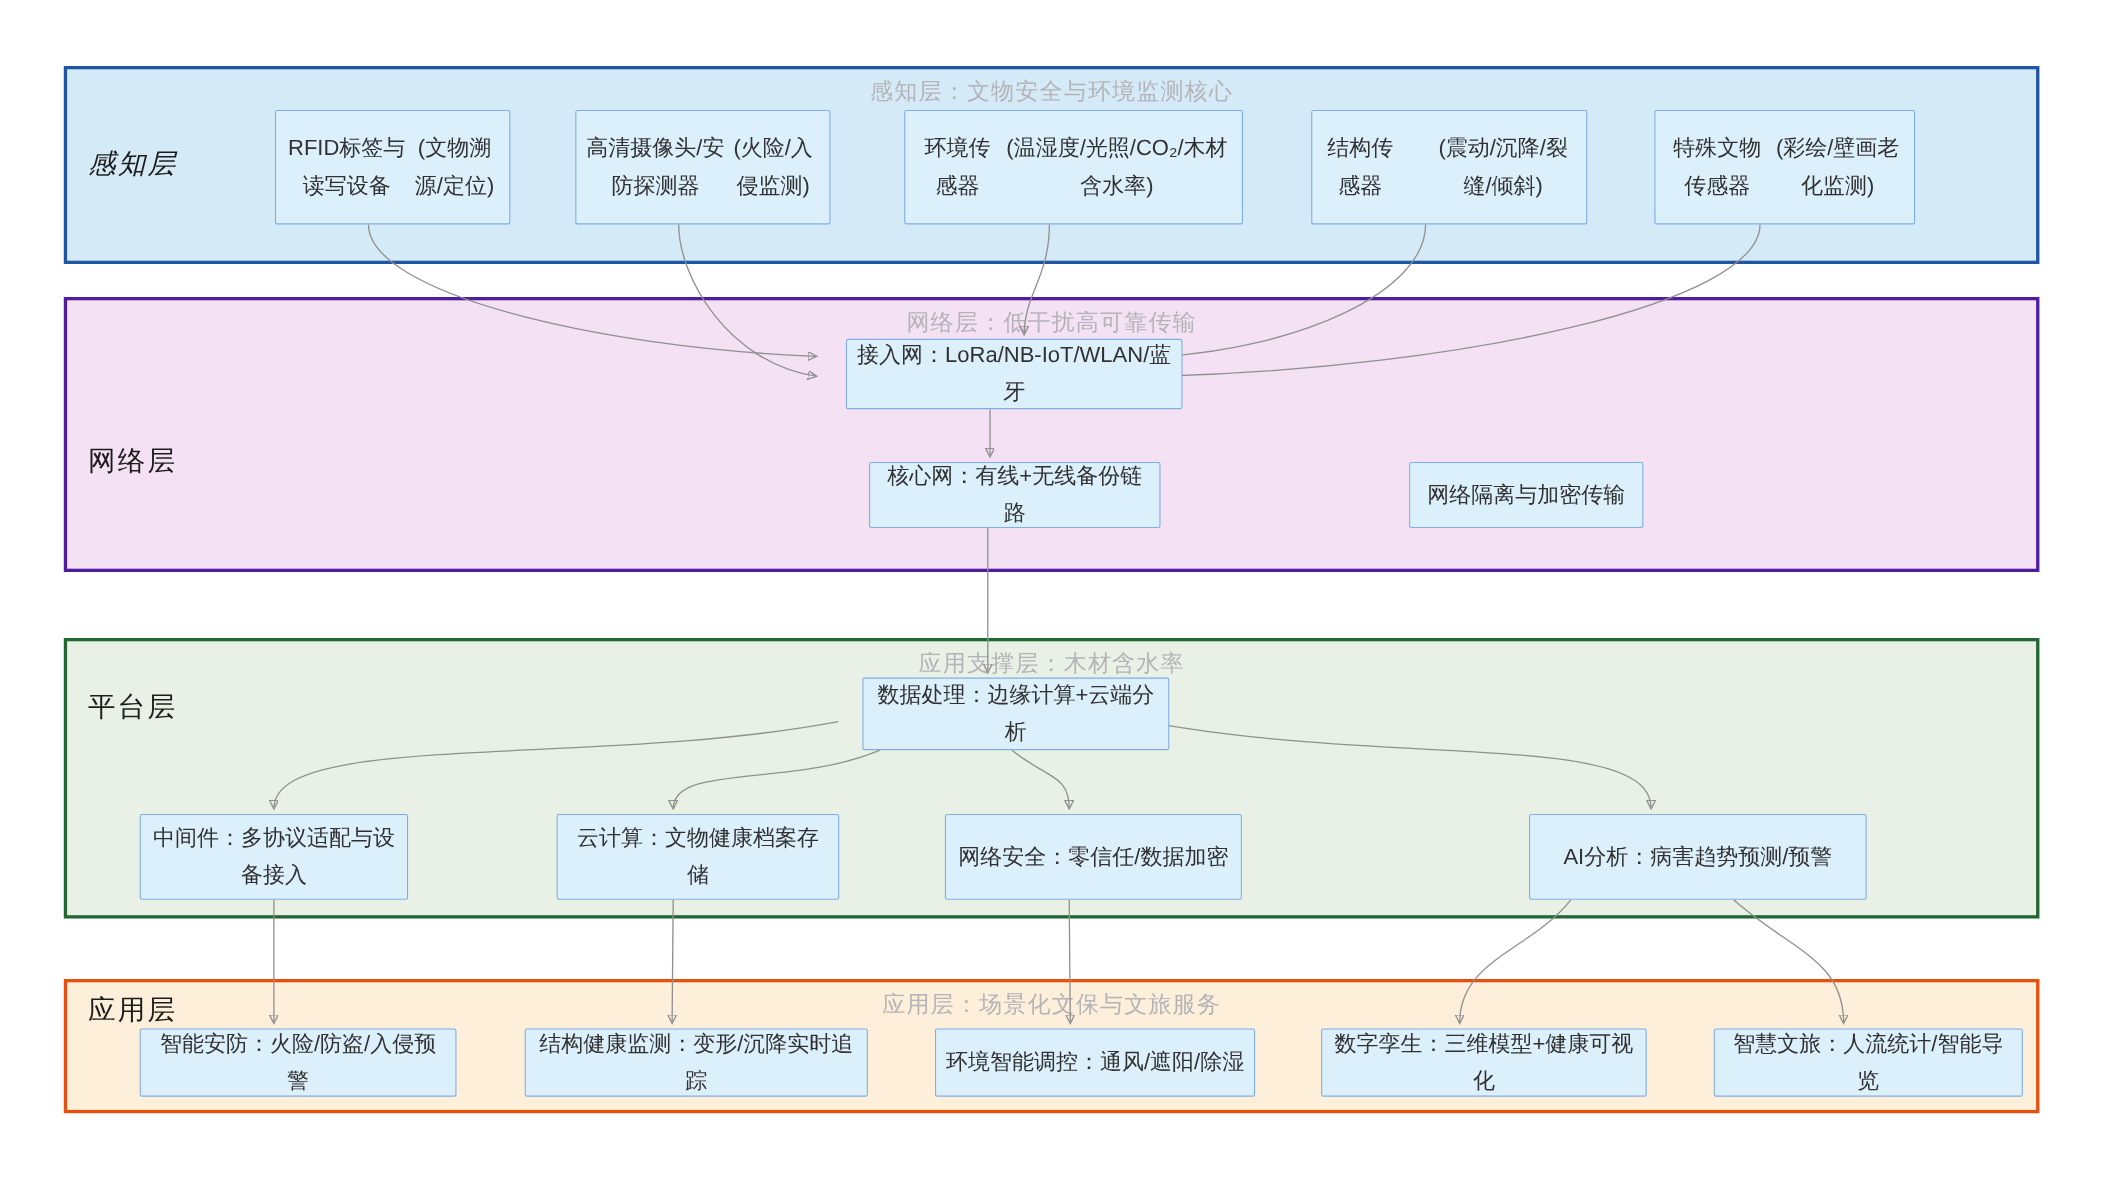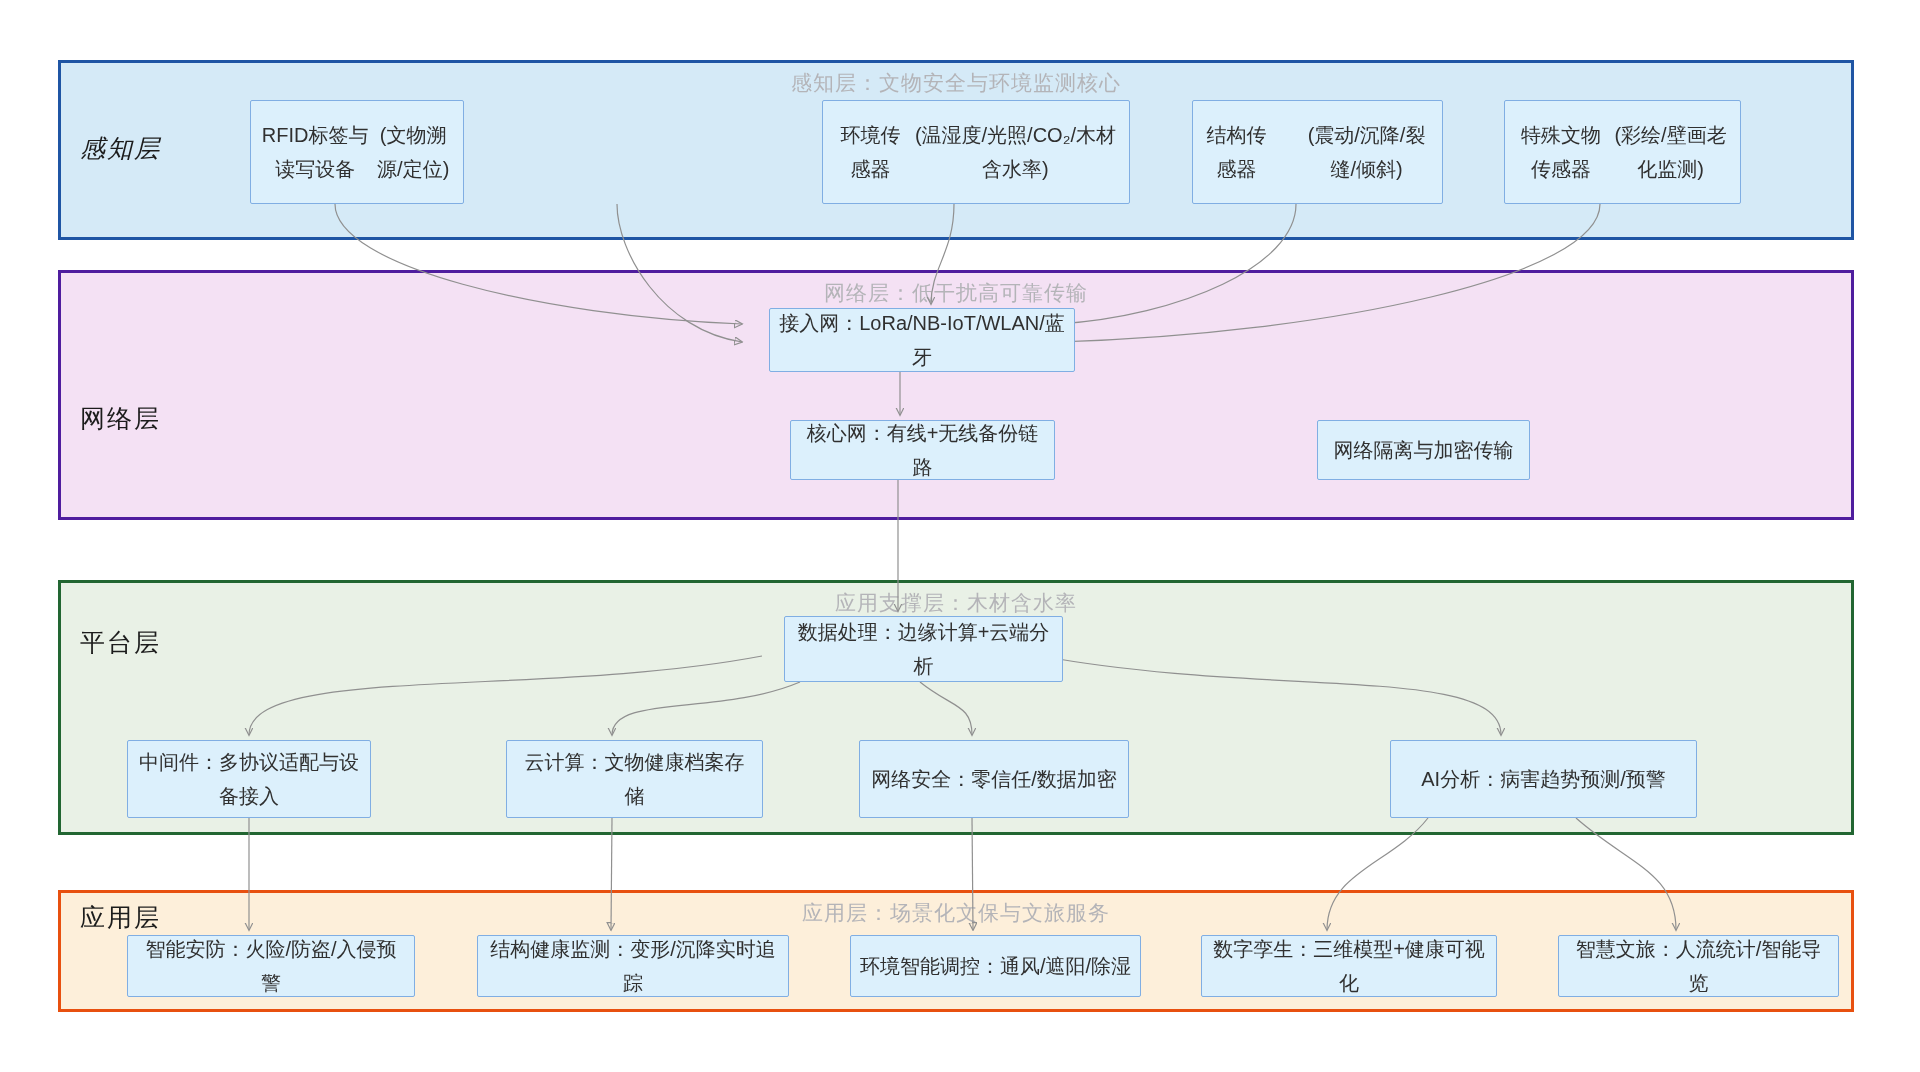--- a/index.html
+++ b/index.html
@@ -31,21 +31,21 @@
   svg.edges{position:absolute;left:0;top:0;width:1920px;height:1072px;pointer-events:none;}
   svg.edges path{fill:none;stroke:var(--edge,#909090);stroke-width:1.2px;}
   
   #n-rfid{left:228px;top:100px;width:214px;height:104px;}
   #n-camera{left:501px;top:100px;width:232px;height:104px;}
   #n-env{left:800px;top:100px;width:308px;height:104px;}
   #n-structure{left:1170px;top:100px;width:251px;height:104px;gap:27px;}
   #n-special{left:1482px;top:100px;width:237px;height:104px;}
   #n-access{left:747px;top:308px;width:306px;height:64px;}
   #n-core{left:768px;top:420px;width:265px;height:60px;}
-  #n-isolation{left:1295px;top:420px;width:213px;height:60px;}
+  #n-isolation{left:1259px;top:420px;width:213px;height:60px;}
   #n-processing{left:762px;top:616px;width:279px;height:66px;}
   #n-middleware{left:105px;top:740px;width:244px;height:78px;}
   #n-cloud{left:484px;top:740px;width:257px;height:78px;}
   #n-security{left:837px;top:740px;width:270px;height:78px;}
   #n-ai{left:1368px;top:740px;width:307px;height:78px;}
   #n-safety{left:105px;top:935px;width:288px;height:62px;}
   #n-health{left:455px;top:935px;width:312px;height:62px;}
   #n-envctl{left:828px;top:935px;width:291px;height:62px;}
   #n-twin{left:1179px;top:935px;width:296px;height:62px;}
   #n-tourism{left:1536px;top:935px;width:281px;height:62px;}
@@ -94,20 +94,24 @@
     <path d="M612,818 L611,930" marker-end="url(#arw)"></path>
     <path d="M972,818 L973,930" marker-end="url(#arw)"></path>
     <path d="M1428,818 C1392,864 1327,872 1327,930" marker-end="url(#arw)"></path>
     <path d="M1576,818 C1628,864 1676,872 1676,930" marker-end="url(#arw)"></path>
   </svg>
 
   <div class="node" id="n-rfid">
     <span>RFID标签与读写设备</span>
     <span>(文物溯源/定位)</span>
   </div>
+  <div class="node" id="n-camera">
+    <span>高清摄像头/安防探测器</span>
+    <span>(火险/入侵监测)</span>
+  </div>
   <div class="node" id="n-env">
     <span>环境传感器</span>
     <span>(温湿度/光照/CO₂/木材含水率)</span>
   </div>
   <div class="node" id="n-structure">
     <span>结构传感器</span>
     <span>(震动/沉降/裂缝/倾斜)</span>
   </div>
   <div class="node" id="n-special">
     <span>特殊文物传感器</span>

